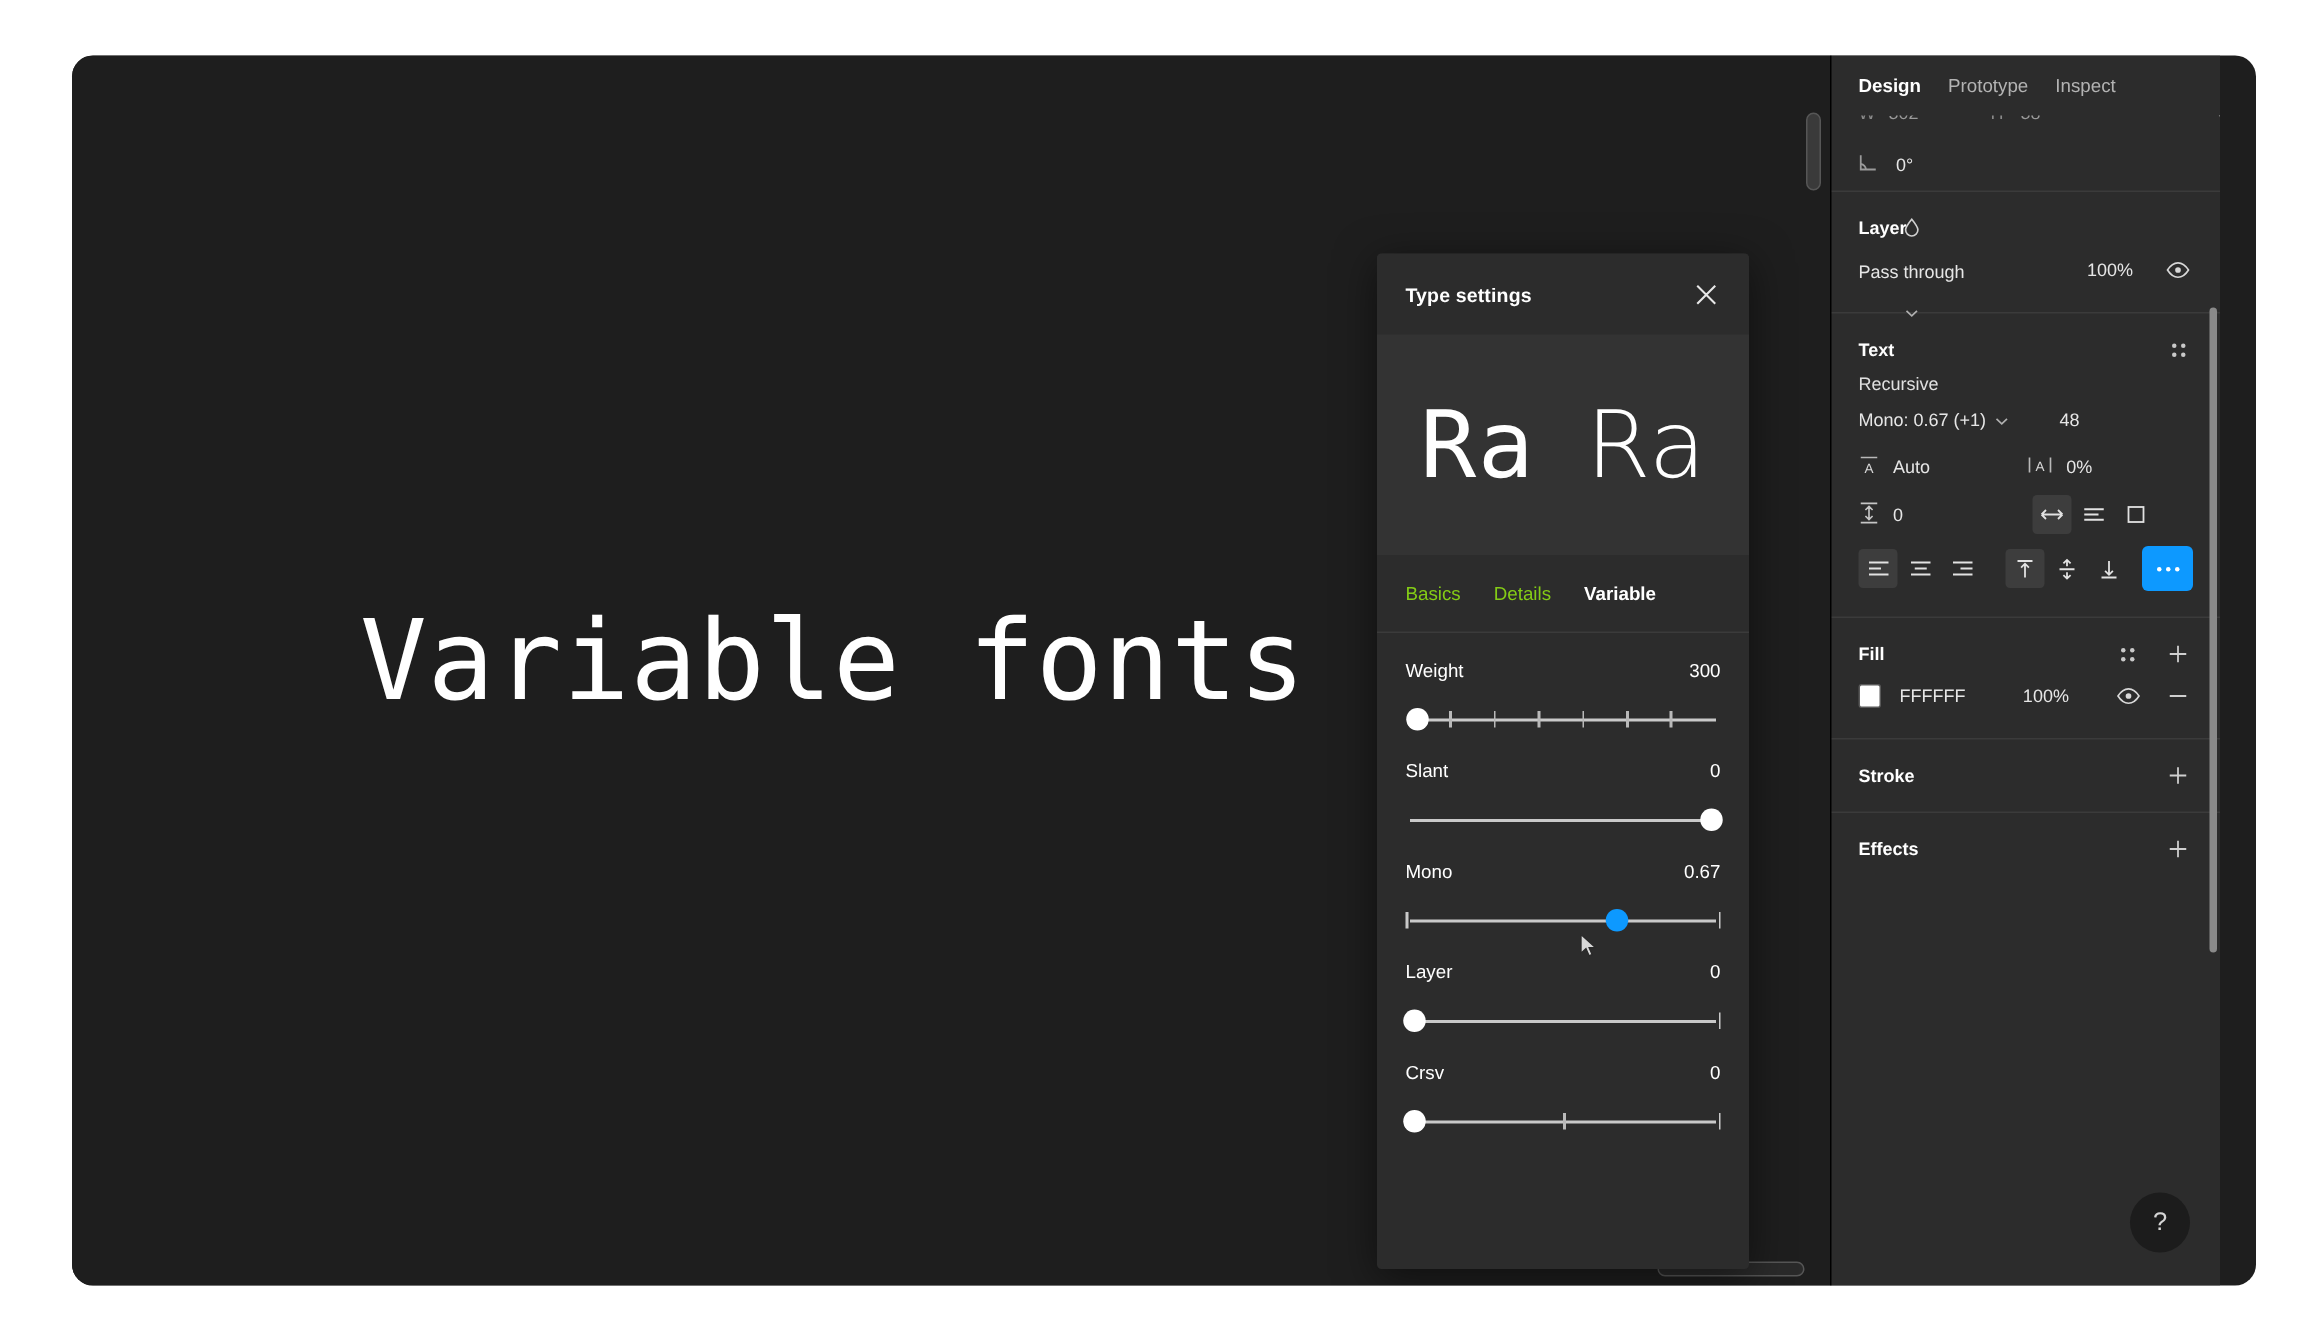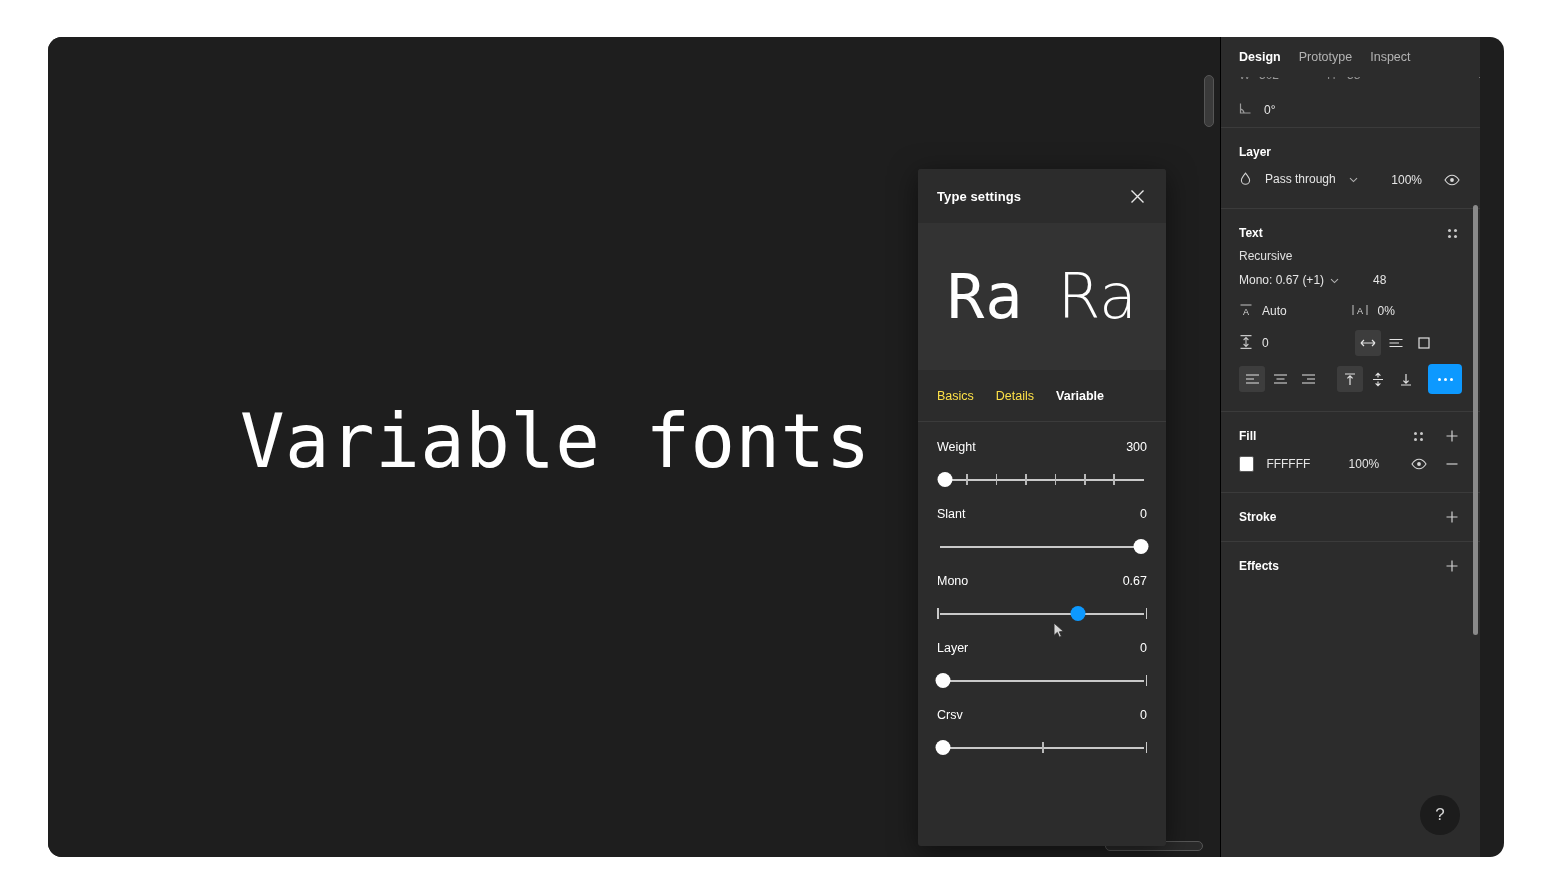--- a/index.html
+++ b/index.html
@@ -114,21 +114,21 @@
     height: 52px;
     display: flex;
     align-items: center;
     gap: 22px;
     padding: 0 19px;
     background: #2c2c2c;
     border-bottom: 1px solid #3b3b3b;
   }
   .ts-tab {
     font-size: 12.5px;
-    color: #fde047;
+    color: #84cc16;
     cursor: pointer;
     padding: 4px 0;
   }
   .ts-tab.active { color: #ffffff; font-weight: bold; }
 
   .ts-body { padding: 18px 19px 0 19px; }
   .axis { margin-bottom: 19px; }
   .axis-row {
     display: flex;
     justify-content: space-between;
@@ -245,21 +245,21 @@
     grid-template-rows: 3px 3px;
     gap: 3px;
   }
   .dots6 i { width: 3px; height: 3px; background: #c9c9c9; border-radius: 50%; display:block; }
 
   .rp-row {
     display: flex; align-items: center;
     height: 32px;
     font-size: 12px; color: #e6e6e6;
   }
-  .blend-chip { display:flex; align-items:flex-start; gap:13px; cursor:pointer; }
+  .blend-chip { display:flex; align-items:center; gap:13px; cursor:pointer;flex-direction:column; }
   .blend-opacity { margin-left: auto; margin-right: 20px; font-size: 12px; color:#e6e6e6;}
 
   .font-name { font-size: 12px; color: #e0e0e0; padding: 4px 0 2px 0; }
   .font-style-row {
     display: flex; align-items: center;
     font-size: 12px; color: #e6e6e6;
     height: 30px; gap: 6px;
   }
   .font-size-val { margin-left: 28px; }
 

